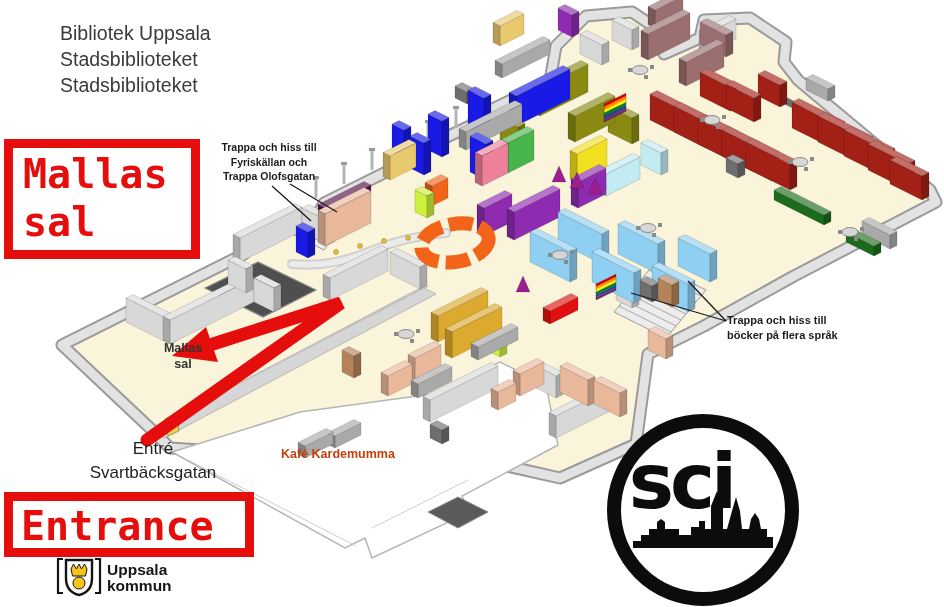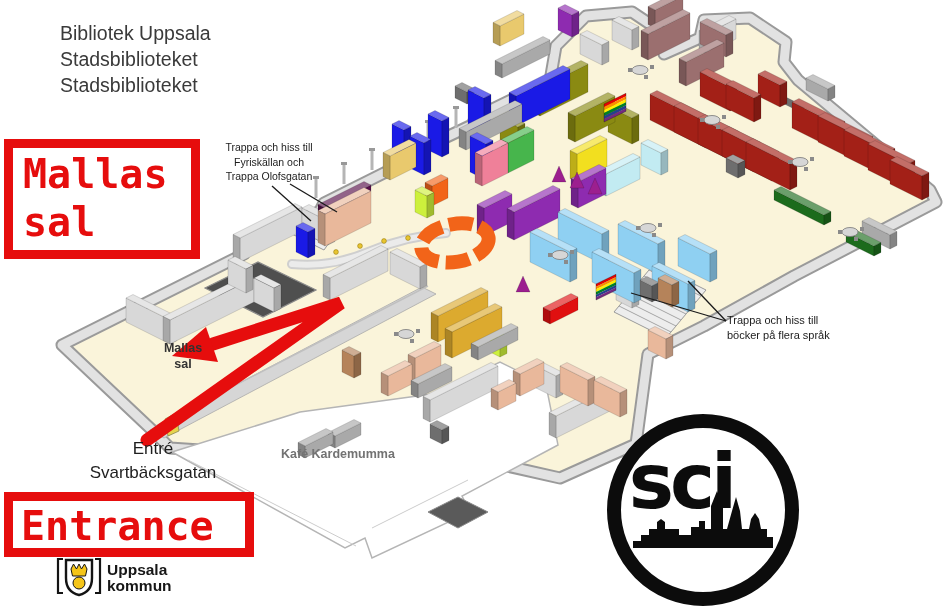--- a/index.html
+++ b/index.html
@@ -5,27 +5,27 @@
   html,body{margin:0;padding:0;background:#fff;}
   .stage{position:relative;width:944px;height:607px;background:#ffffff;overflow:hidden;
          font-family:"Liberation Sans",sans-serif;}
   .abs{position:absolute;}
   #plan{position:absolute;left:0;top:0;}
   .hdr{left:60px;top:20px;width:260px;font-size:19.5px;line-height:26px;color:#3a3a3a;}
   .bigbox{border:9px solid #e60d0d;color:#e60d0d;font-family:"DejaVu Sans Mono","Liberation Mono",monospace;
           font-weight:bold;background:transparent;}
   .mallasbox{left:4px;top:139px;width:168px;height:100px;padding:2px 0 0 10px;font-size:40px;line-height:48px;}
   .entrancebox{left:4px;top:492px;width:224px;height:47px;padding:0 0 0 8px;font-size:40px;line-height:50px;}
-  .ann{font-weight:400;color:#1c1c1c;text-align:center;}
+  .ann{font-weight:700;color:#1c1c1c;text-align:center;}
   .ann1{left:193px;top:140px;width:152px;font-size:10.5px;line-height:14.5px;}
   .ann2{left:727px;top:313px;width:120px;font-size:11px;line-height:15px;text-align:left;}
   .mlabel{left:146px;top:340px;width:74px;text-align:center;font-size:12.5px;line-height:16px;
           font-weight:600;color:#333;}
   .entre{left:62px;top:437px;width:182px;text-align:center;font-size:17px;line-height:24px;color:#1e1e1e;}
-  .kafe{left:281px;top:447px;width:130px;font-size:12.5px;font-weight:600;color:#737373;}
+  .kafe{left:281px;top:447px;width:130px;font-size:12.5px;font-weight:600;color:#c2410c;}
   .scilogo{left:605px;top:412px;}
   .kommun{left:50px;top:554px;}
 </style>
 </head>
 <body>
 
 <div class="stage">
 
   <svg id="plan" width="944" height="607" viewBox="0 0 944 607">
       <g>

